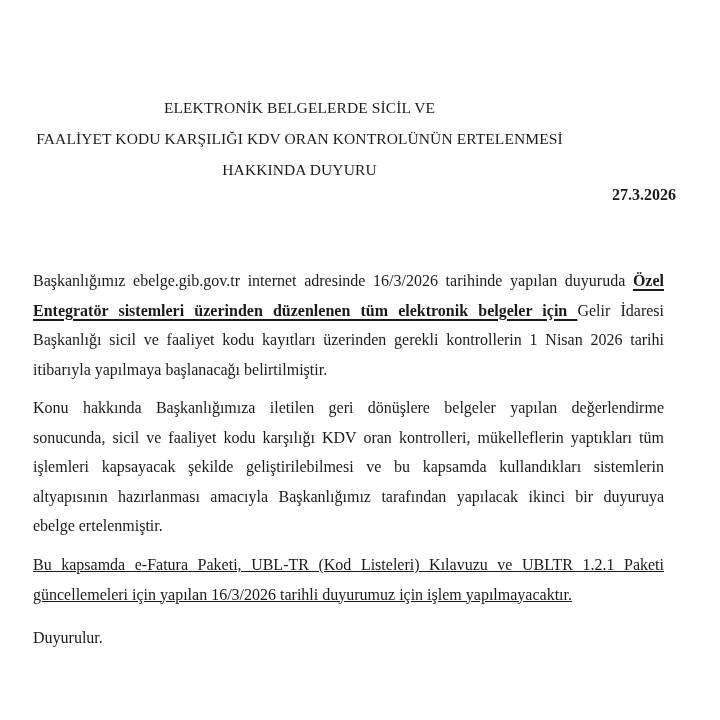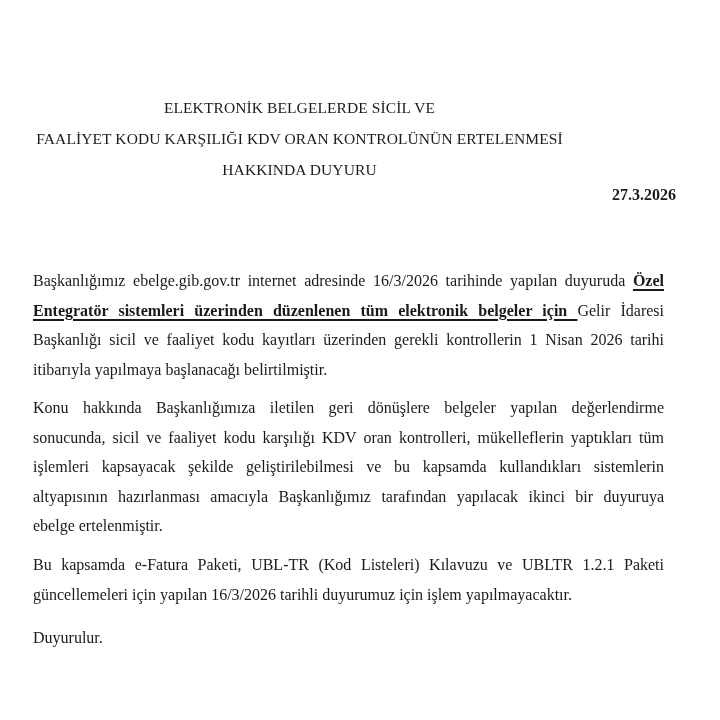--- a/index.html
+++ b/index.html
@@ -55,21 +55,21 @@
       text-align: justify;
       text-align-last: justify;
       height: 29.5px;
     }
     .body .line.last {
       text-align: right;
       text-align-last: left;
     }
     .p1 { top: 266px; }
     .p2 { top: 393px; }
-    .p3 { top: 550px; }
+    .p3 { top: 550px; text-decoration: underline; }
     .p4 { top: 623px; }
     .ul {
       font-weight: bold;
       text-decoration: underline;
       text-decoration-thickness: 1.5px;
       text-underline-offset: 3px;
     }
   </style>
 </head>
 <body>

